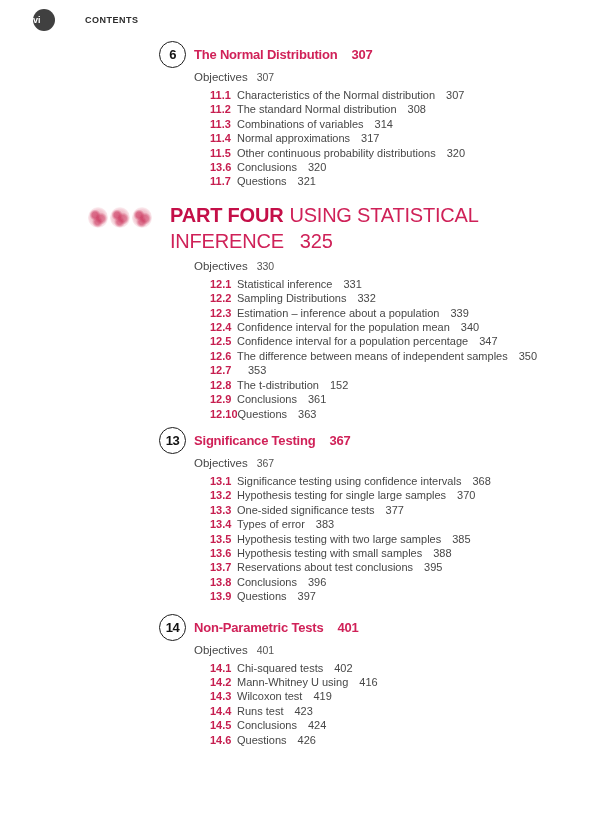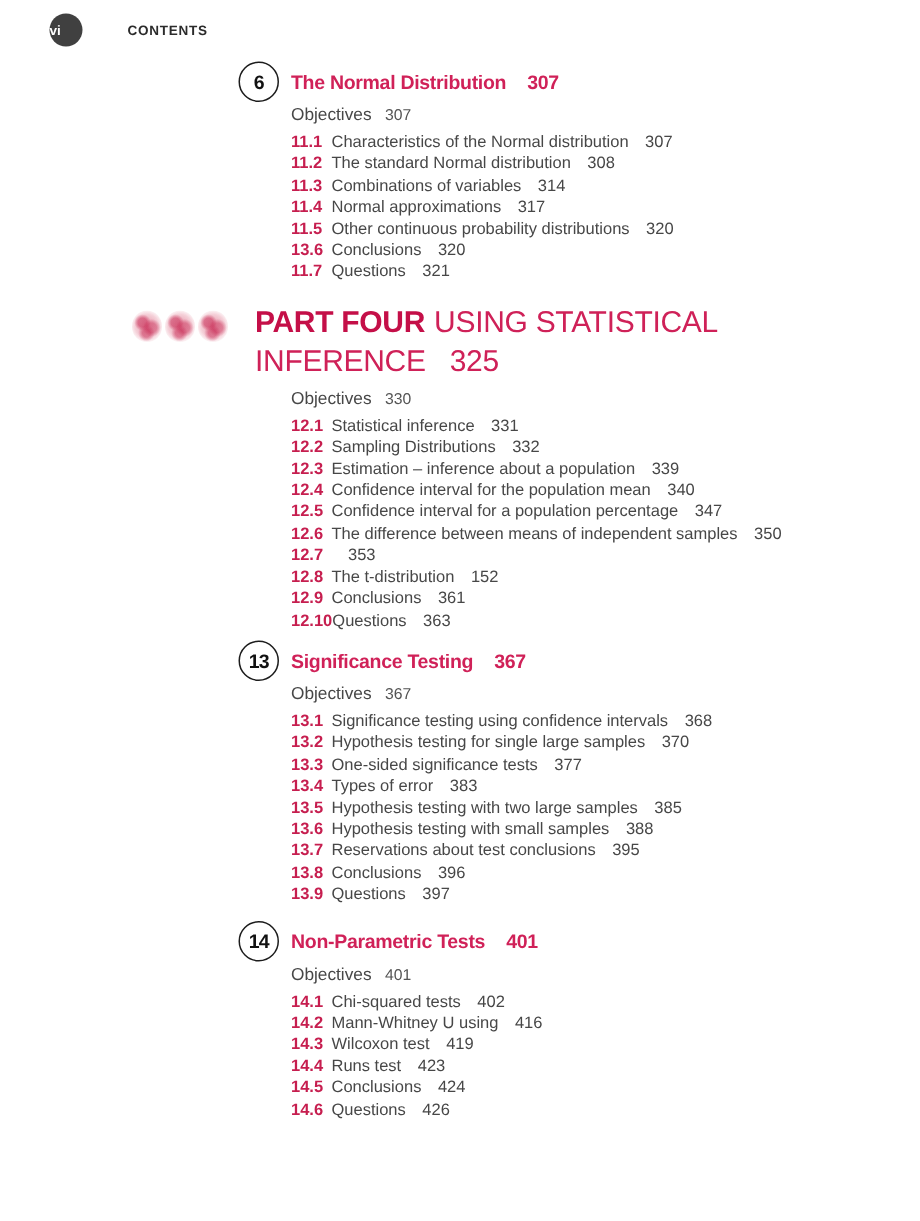--- a/index.html
+++ b/index.html
@@ -26,21 +26,21 @@
   .chap-circle {
     position:absolute; left:-35px; top:0; width:27px; height:27px; box-sizing:border-box;
     border:1.6px solid #1c1c1c; border-radius:50%; background:#fff;
     display:flex; align-items:center; justify-content:center;
     font-size:13px; font-weight:bold; color:#111111; letter-spacing:-0.5px;
   }
   .chap-title { margin:0; font-size:13px; font-weight:bold; color:#d02158; letter-spacing:-0.2px; white-space:nowrap; }
   .chap-page { margin-left:14px; }
   .objectives { margin-top:3px; font-size:11.5px; color:#474747; }
   .obj-page { margin-left:9px; font-size:10.5px; color:#545454; }
-  .sections { list-style:none; margin:5px 0 0 0; padding:0; }
+  .sections { list-style:none; margin:5px 0 0 16px; padding:0; }
   .sec-row { display:flex; align-items:baseline; font-size:11px; line-height:14.4px; color:#474747; }
   .sec-num { min-width:27px; flex-shrink:0; font-weight:bold; color:#c61e4f; }
   .sec-page { margin-left:11px; }
   
   .part-block { position:relative; margin:13px 0 6px -24px; width:362px; }
   .part-flowers { position:absolute; left:-82px; top:5px; display:flex; gap:2px; }
   .flower {
     width:20px; height:21px; border-radius:50% 50% 48% 48%;
     background:
       radial-gradient(circle at 35% 38%, rgba(199,42,84,0.55) 0 16%, rgba(0,0,0,0) 30%),

